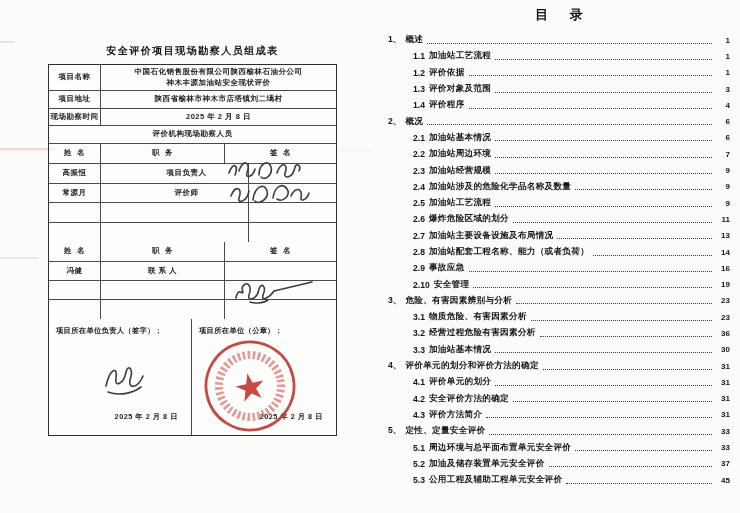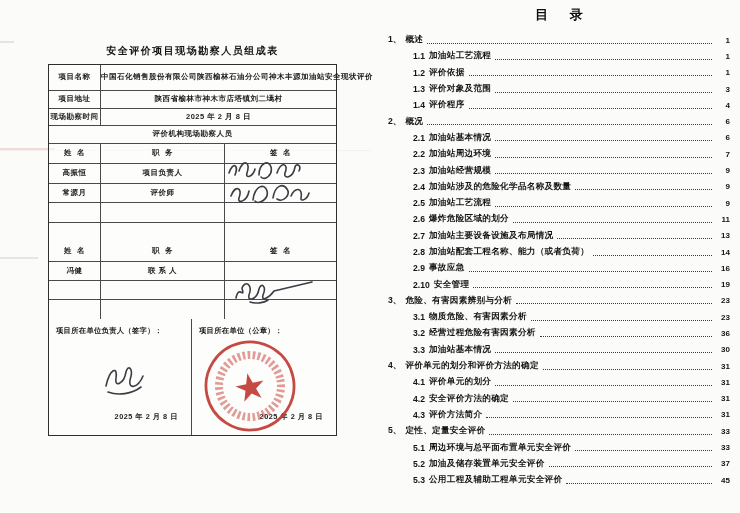--- a/index.html
+++ b/index.html
@@ -27,23 +27,23 @@
     font-size:7.5px; font-weight:bold; letter-spacing:.5px;
     border-right:1px solid #4a4a4a; box-sizing:border-box;
     white-space:pre; text-align:center; line-height:1.35;
   }
   .fcell:last-child{border-right:none;}
   .c-label{width:52px; flex:none;}
   .c-mid{width:124px; flex:none;}
   .c-rest{flex:1;}
   .r-info1{height:26px;} .r-info2{height:18px;} .r-info3{height:17px;}
   .r-sec{height:18px;} .r-sec2{height:17px;}
-  .r-cols{height:20px;} .r-p{height:19.5px;} .r-p2{height:19px;}
+  .r-cols{height:20px;} .r-p{height:19.5px;gap:24px;} .r-p2{height:19px;}
   .sec-cell{flex:1; border-right:none;}
-  .two-line{justify-content:center;}
+  .two-line{flex-direction:column; justify-content:center;}
   .two-line div{line-height:1.45;}
   
   .r-foot{display:flex;text-align:center;}
   .foot-cell{position:relative; border-right:1px solid #4a4a4a; box-sizing:border-box; flex:none;}
   .foot-left{width:143px;}
   .foot-right{flex:1; border-right:none;}
   .foot-label{
     position:absolute; left:7px; top:7px; font-size:7.3px; font-weight:bold; letter-spacing:.3px;
   }
   .foot-date{

